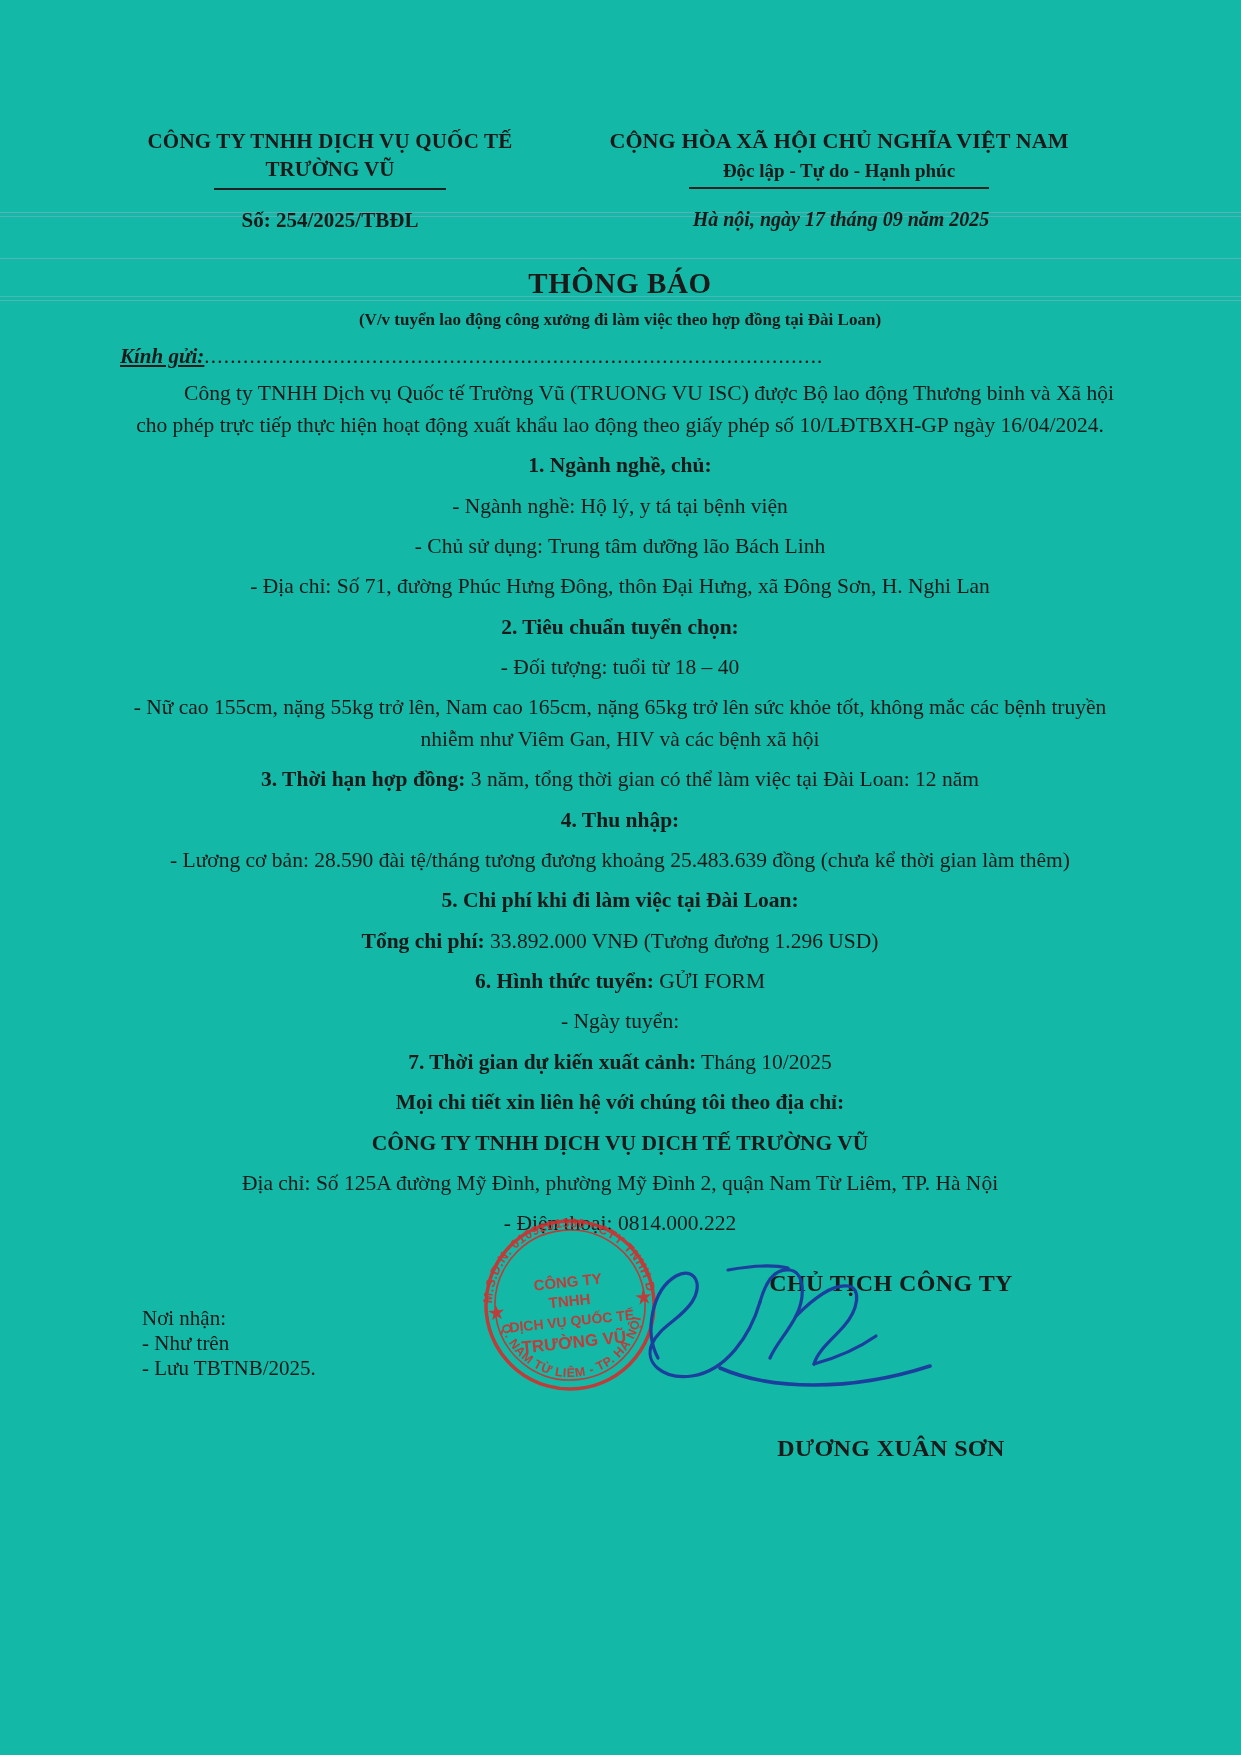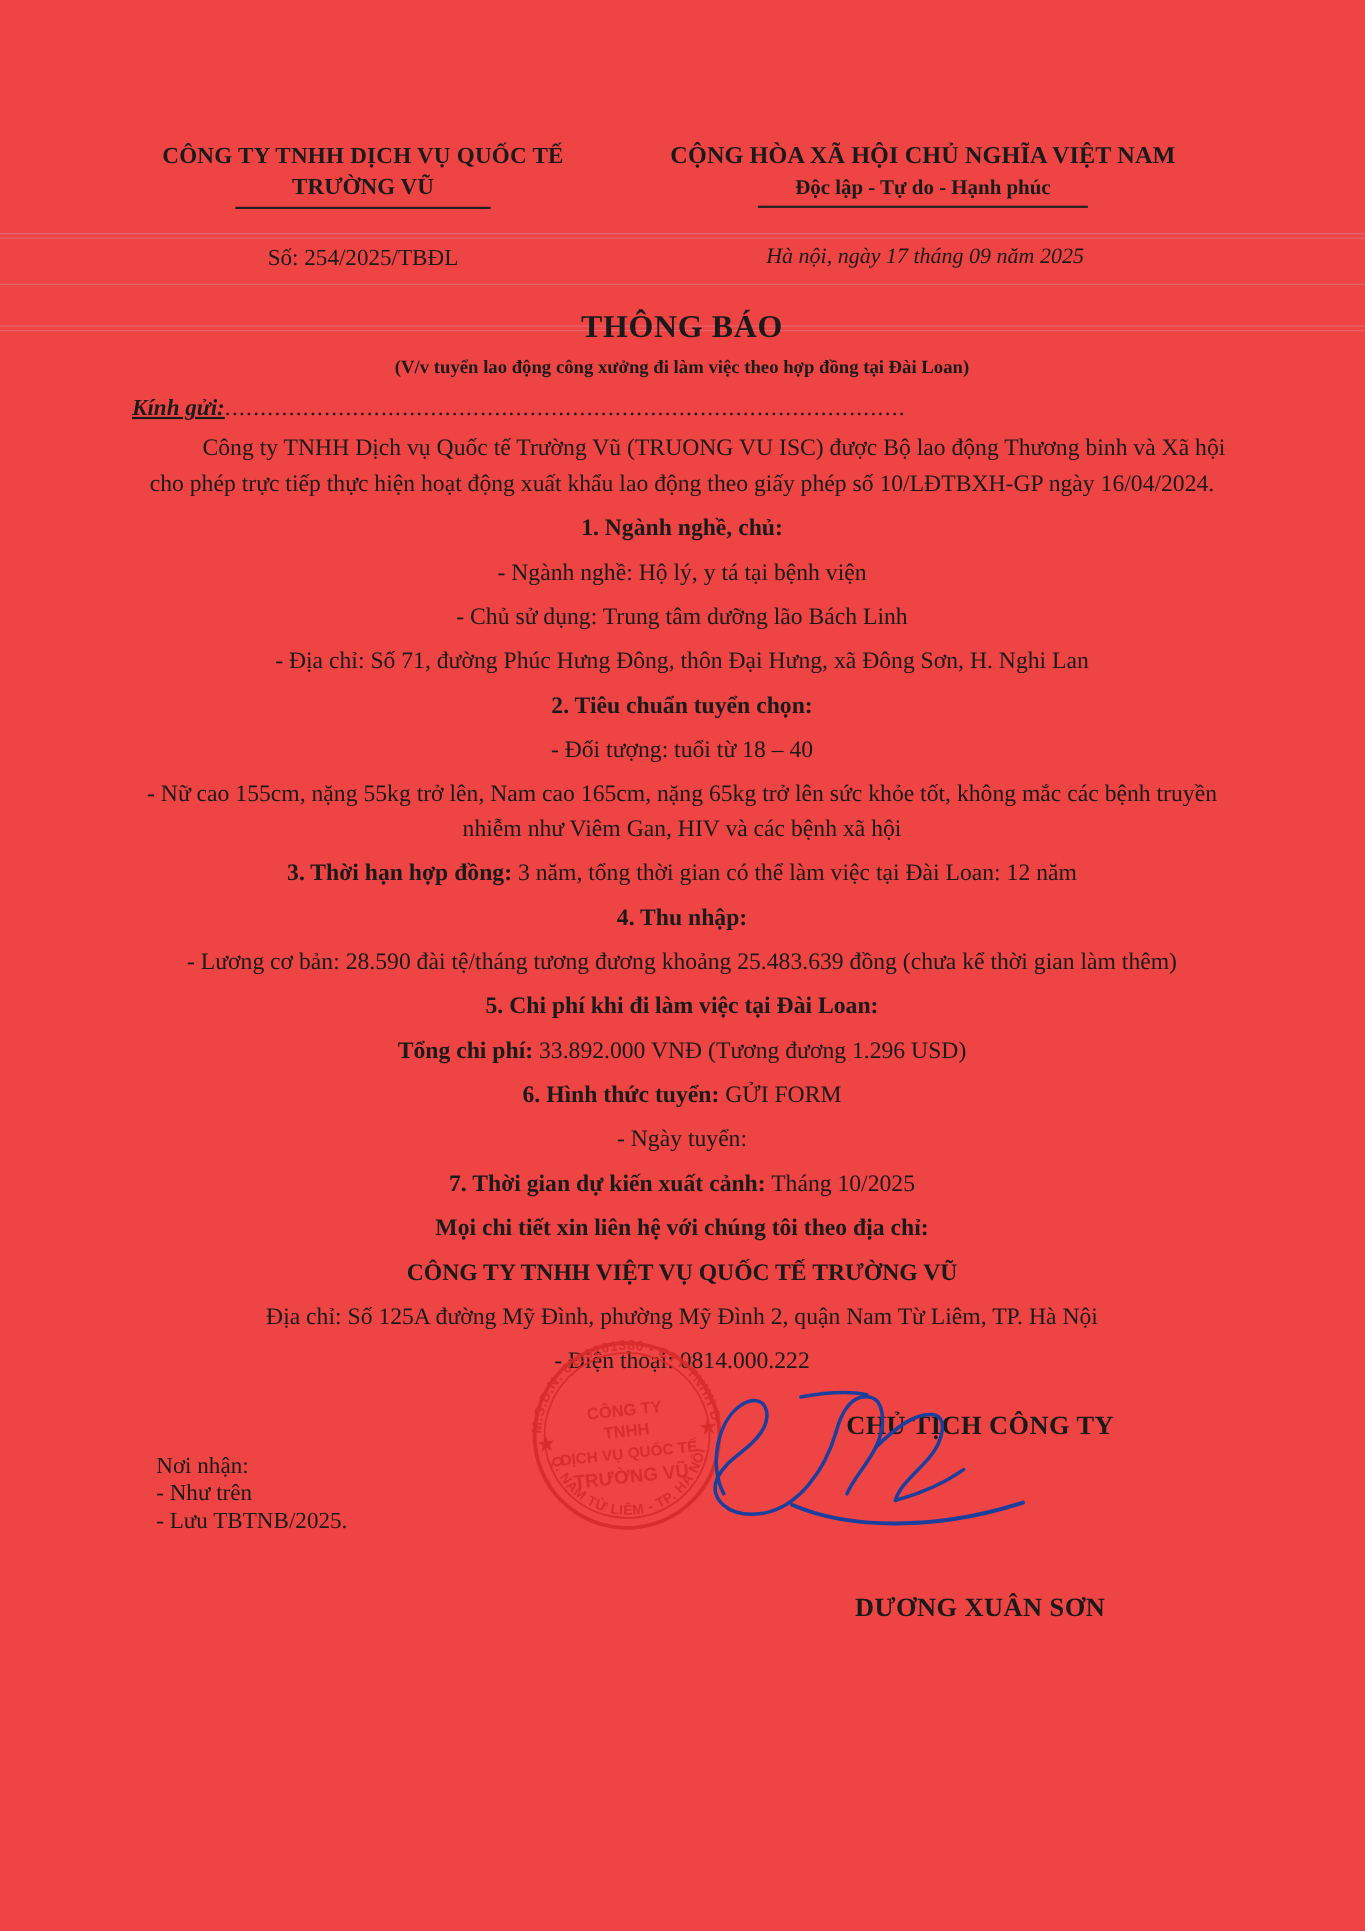--- a/index.html
+++ b/index.html
@@ -11,21 +11,21 @@
     width: 1241px;
     height: 1755px;
     position: relative;
     font-family: "Liberation Serif", serif;
     color: #1a1a1a;
     overflow: hidden;
   }
   .page {
     position: absolute;
     inset: 0;
-    background: #ef4444;
+    background: #14b8a6;
   }
   
   .scanline {
     position: absolute;
     left: 0;
     right: 0;
     height: 1px;
     background: rgba(190, 160, 200, 0.45);
   }
   .scanline.l1 { top: 212px; }
@@ -79,21 +79,22 @@
   .rule {
     height: 2px;
     background: #222;
     margin: 5px auto 0;
   }
   .rule-left { width: 232px; }
   .rule-right { width: 300px; }
 
   .subhdr {
     display: flex;
-    margin-top: 32px;
+    margin-top: 18px;
+    font-weight: bold;
   }
   .doc-no {
     width: 420px;
     text-align: center;
     font-size: 21px;
   }
   .place-date {
     flex: 1;
     text-align: center;
     font-style: italic;
@@ -253,21 +254,21 @@
 
       <p class="para sect b">5. Chi phí khi đi làm việc tại Đài Loan:</p>
       <p class="para line"><span class="b">Tổng chi phí:</span><span> 33.892.000 VNĐ (Tương đương 1.296 USD)</span></p>
 
       <p class="para sect"><span class="b">6. Hình thức tuyển:</span><span> GỬI FORM</span></p>
       <p class="para line">- Ngày tuyển:</p>
 
       <p class="para sect"><span class="b">7. Thời gian dự kiến xuất cảnh:</span><span> Tháng 10/2025</span></p>
 
       <p class="para sect b">Mọi chi tiết xin liên hệ với chúng tôi theo địa chỉ:</p>
-      <p class="para line b">CÔNG TY TNHH VIỆT VỤ QUỐC TẾ TRƯỜNG VŨ</p>
+      <p class="para line b">CÔNG TY TNHH DỊCH VỤ DỊCH TẾ TRƯỜNG VŨ</p>
       <p class="para line">Địa chỉ: Số 125A đường Mỹ Đình, phường Mỹ Đình 2, quận Nam Từ Liêm, TP. Hà Nội</p>
       <p class="para line">- Điện thoại: 0814.000.222</p>
     </div>
 
     <div class="footer">
       <div class="recv">
         <div>Nơi nhận:</div>
         <div>- Như trên</div>
         <div>- Lưu TBTNB/2025.</div>
       </div>

